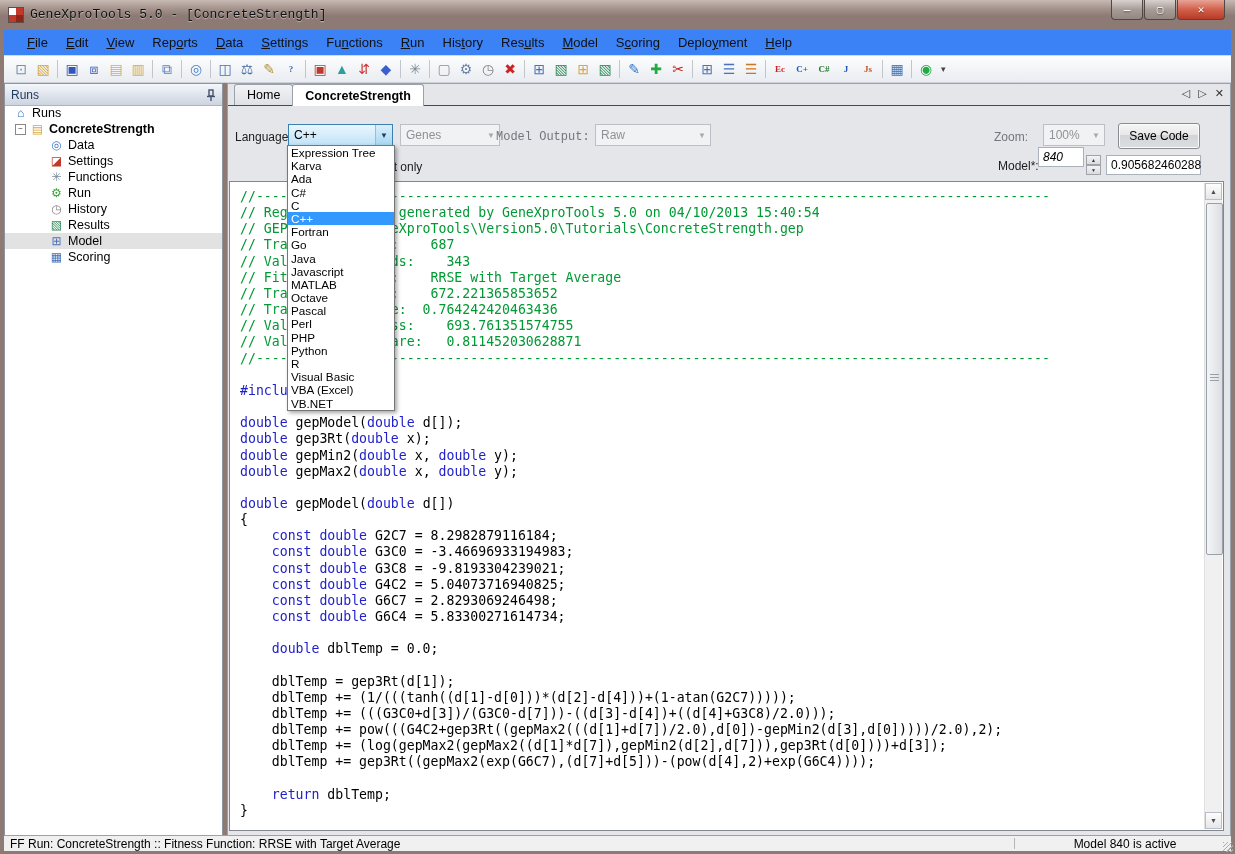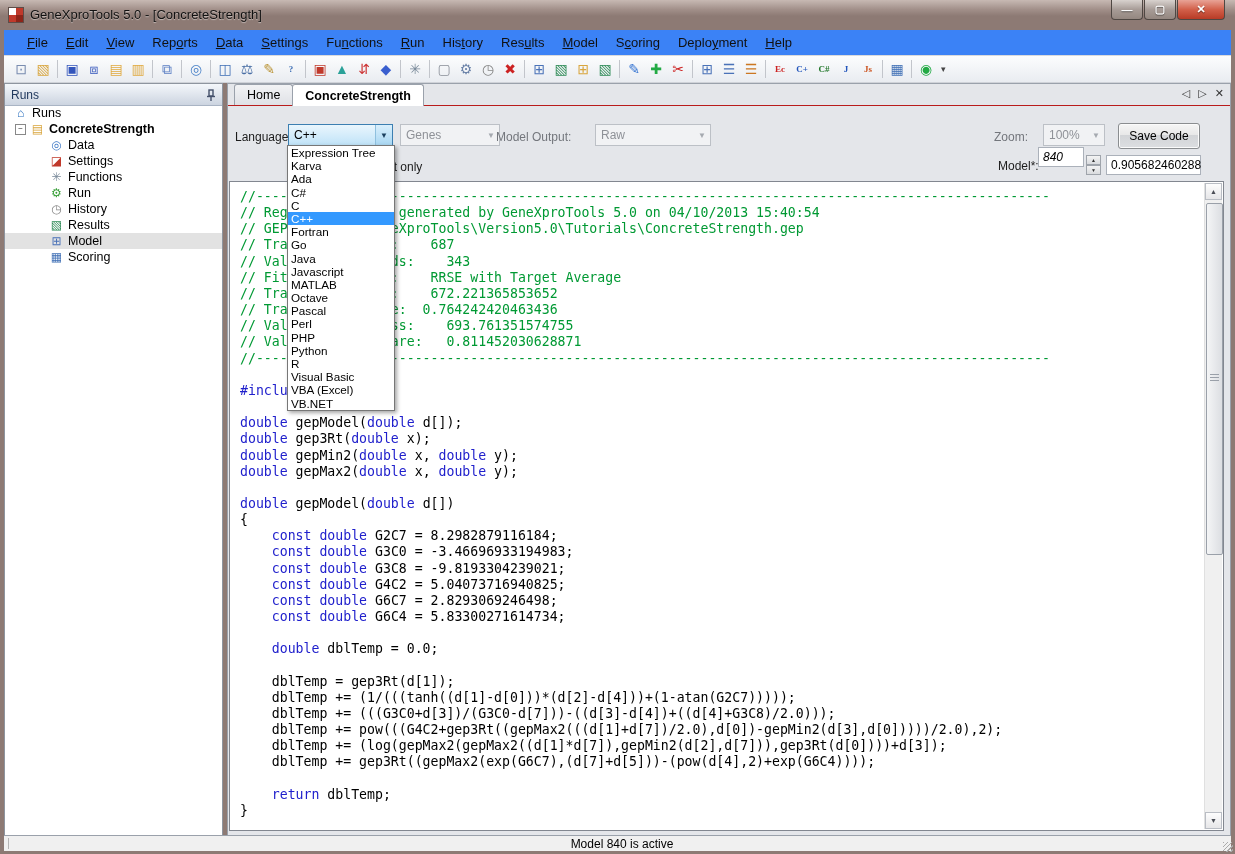--- a/index.html
+++ b/index.html
@@ -2,21 +2,21 @@
 <html><head>
 <meta charset="utf-8">
 <style>
   html,body{margin:0;padding:0;}
   body{width:1235px;height:854px;position:relative;overflow:hidden;
        font-family:"Liberation Sans",sans-serif;font-size:12px;color:#000;
        background:#8d7a74;}
   .abs{position:absolute;}
   
   #titlebar{left:0;top:0;right:0;height:16px;
-    background:linear-gradient(#c7b9b3,#a18f89 60%,#8d7a74);}
+    background:linear-gradient(#c7b9b3,#a18f89 60%,#8d7a74);font-family:Liberation Mono, monospace;}
   #app-icon{left:8px;top:7px;width:14px;height:14px;display:grid;
     grid-template-columns:7px 7px;grid-template-rows:7px 7px;border:1px solid #5e4d48;background:#fff;}
   #app-icon i{display:block;}
   #title-text{left:30px;top:7px;font-size:13px;color:#111;text-shadow:0 1px 1px rgba(255,255,255,.5);}
   .capbtns{top:0;right:10px;display:flex;}
   .capbtn{height:19px;border:1px solid #4e4743;border-top:none;border-radius:0 0 4px 4px;
     background:linear-gradient(#d8d2ce,#a79c97 50%,#948780);display:flex;align-items:center;justify-content:center;
     color:#fff;font-size:11px;font-weight:bold;text-shadow:0 1px 1px rgba(0,0,0,.5);margin-left:1px;}
   .capbtn.min,.capbtn.max{width:30px;}
   .capbtn.close{width:46px;background:linear-gradient(#e8a396,#d2604a 50%,#b83b26);}
@@ -255,21 +255,21 @@
 
   <span class="abs lbl" style="left:7px;top:46px;">Language:</span>
   <div class="abs combo open" style="left:60px;top:40px;width:105px;">
     <span class="cval">C++</span>
     <span class="carr">▼</span>
   </div>
   <div class="abs combo dis" style="left:172px;top:40px;width:100px;">
     <span class="cval">Genes</span>
     <span class="carr">▼</span>
   </div>
-  <span class="abs lbl dis" style="left:268px;top:46px;">Model Output:</span>
+  <span class="abs lbl dis" style="left:268px;top:46px;font-family:Liberation Mono, monospace;">Model Output:</span>
   <div class="abs combo dis" style="left:367px;top:40px;width:116px;">
     <span class="cval">Raw</span>
     <span class="carr">▼</span>
   </div>
   <span class="abs lbl dis" style="left:766px;top:46px;">Zoom:</span>
   <div class="abs combo dis" style="left:815px;top:40px;width:62px;">
     <span class="cval">100%</span>
     <span class="carr">▼</span>
   </div>
   <div class="abs btn" style="left:890px;top:39px;width:80px;">Save Code</div>
@@ -313,16 +313,17 @@
     <div class="opt">Perl</div>
     <div class="opt">PHP</div>
     <div class="opt">Python</div>
     <div class="opt">R</div>
     <div class="opt">Visual Basic</div>
     <div class="opt">VBA (Excel)</div>
     <div class="opt">VB.NET</div>
   </div>
 
 <div class="abs" id="statusbar">
+  <span id="status-left">FF Run: ConcreteStrength :: Fitness Function: RRSE with Target Average</span>
   <span class="sdiv"></span>
   <span id="status-right">Model 840 is active</span>
 </div>
 <div id="grip"></div>
 
 </body></html>

